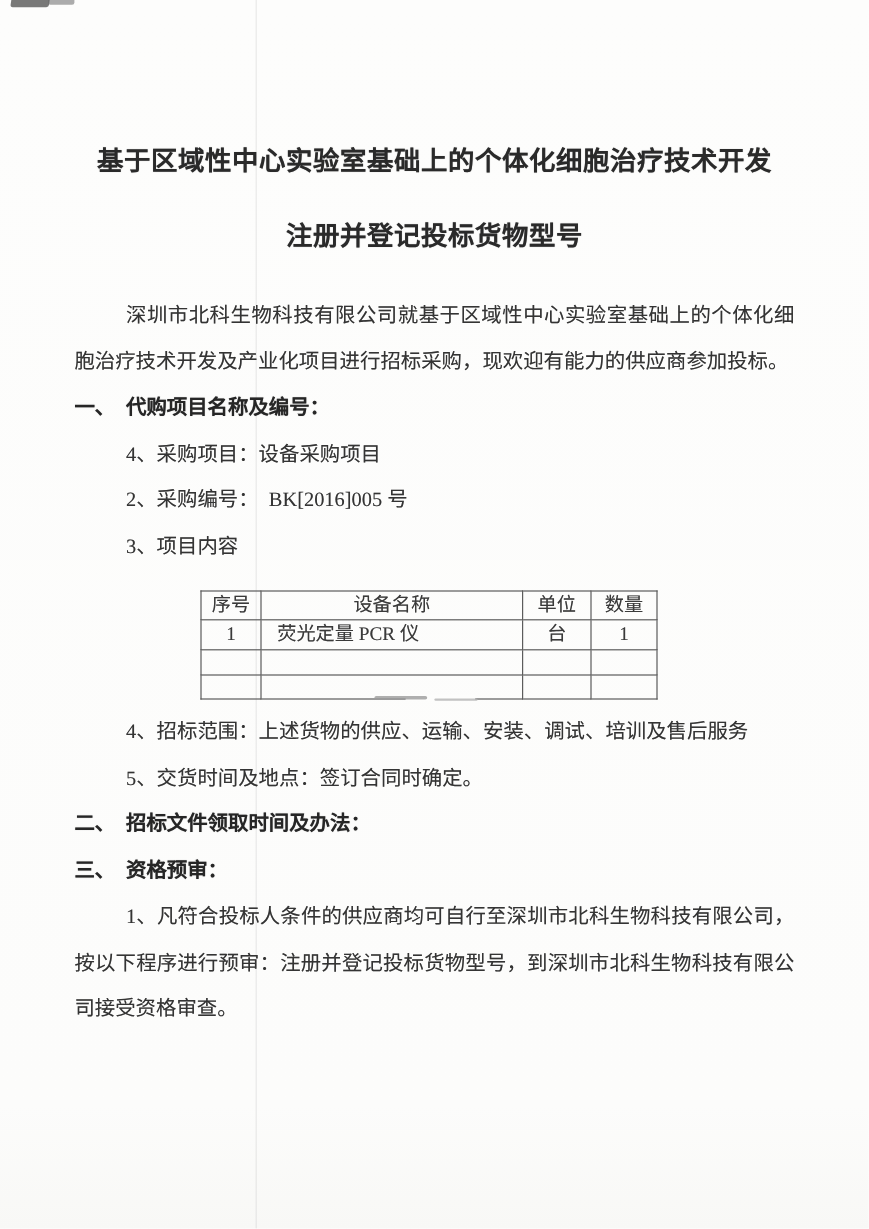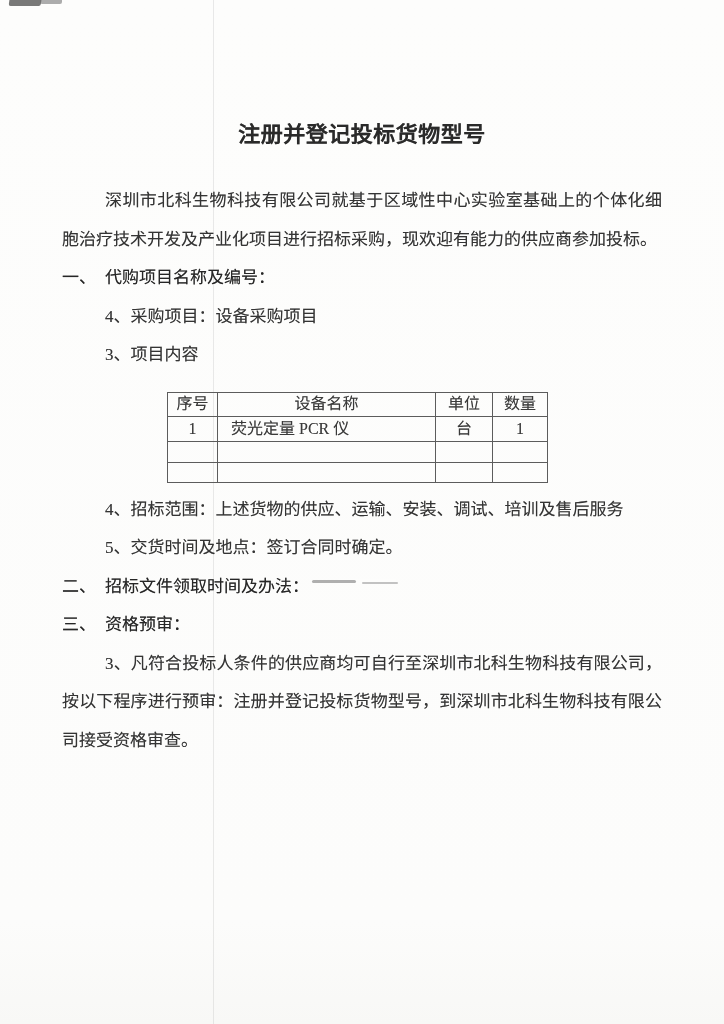--- a/index.html
+++ b/index.html
@@ -66,21 +66,21 @@
     line-height: 38.5px;
     text-align: justify;
     color: #343434;
     text-shadow: 0 0 0.5px rgba(50,50,50,0.4);
   }
   .para {
     margin: 0;
     text-indent: 43px;
   }
   .sec-head {
-    font-weight: normal;
+    font-weight: bold;
     color: #262626;
     text-shadow: 0 0 0.6px rgba(35,35,35,0.5);
   }
   .sec-num {
     display: inline-block;
     width: 43px;
   }
   .item {
     padding-left: 43px;
     white-space: pre-wrap;
@@ -118,30 +118,32 @@
 
 <div class="page">
 
   <div class="art-mark-1"></div>
   <div class="art-mark-2"></div>
   <div class="art-vline"></div>
 
   <div class="content">
 
     <div class="doc-title">
+      <div>基于区域性中心实验室基础上的个体化细胞治疗技术开发</div>
       <div>注册并登记投标货物型号</div>
     </div>
 
     <div class="body-flow">
 
       <p class="para">深圳市北科生物科技有限公司就基于区域性中心实验室基础上的个体化细胞治疗技术开发及产业化项目进行招标采购，现欢迎有能力的供应商参加投标。</p>
 
       <div class="sec-head"><span class="sec-num">一、</span><span>代购项目名称及编号：</span></div>
 
       <div class="item">4、采购项目：设备采购项目</div>
+      <div class="item">2、采购编号：  BK[2016]005 号</div>
       <div class="item">3、项目内容</div>
 
       <table class="equip">
         <colgroup>
             <col class="c1">
             <col class="c2">
             <col class="c3">
             <col class="c4">
           </colgroup>
         <thead>
@@ -175,21 +177,21 @@
       </table>
 
       <div class="item">4、招标范围：上述货物的供应、运输、安装、调试、培训及售后服务</div>
       <div class="item">5、交货时间及地点：签订合同时确定。</div>
 
       <div class="sec-head"><span class="sec-num">二、</span><span>招标文件领取时间及办法：</span></div>
 
 
       <div class="sec-head"><span class="sec-num">三、</span><span>资格预审：</span></div>
 
-      <p class="para">3、凡符合投标人条件的供应商均可自行至深圳市北科生物科技有限公司，按以下程序进行预审：注册并登记投标货物型号，到深圳市北科生物科技有限公司接受资格审查。</p>
+      <p class="para">1、凡符合投标人条件的供应商均可自行至深圳市北科生物科技有限公司，按以下程序进行预审：注册并登记投标货物型号，到深圳市北科生物科技有限公司接受资格审查。</p>
 
     </div>
   </div>
 
   <div class="art-white-gap"></div>
   <div class="art-smudge-1"></div>
   <div class="art-smudge-2"></div>
 
 </div>
 

